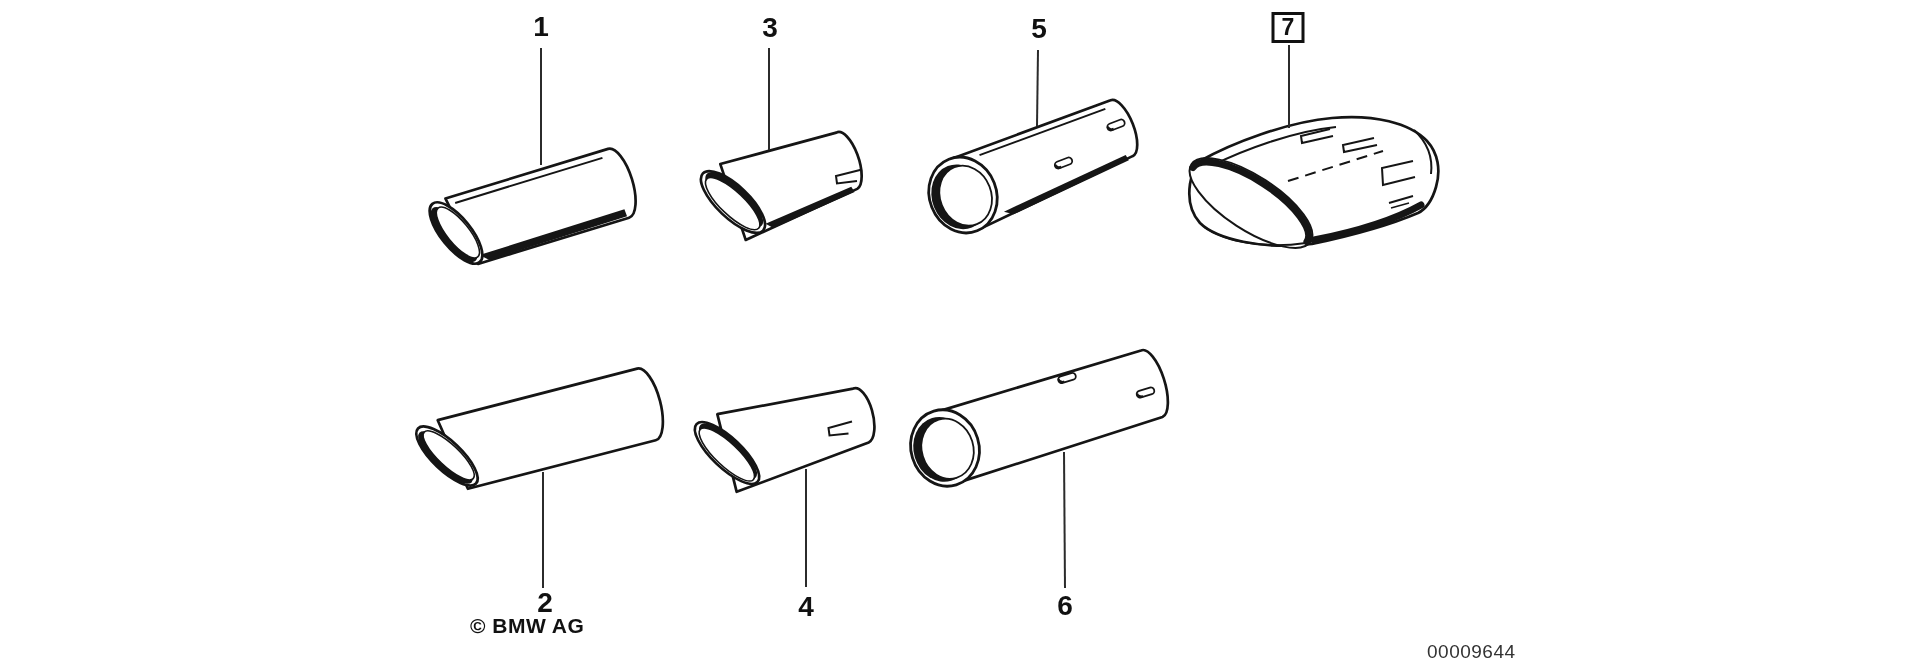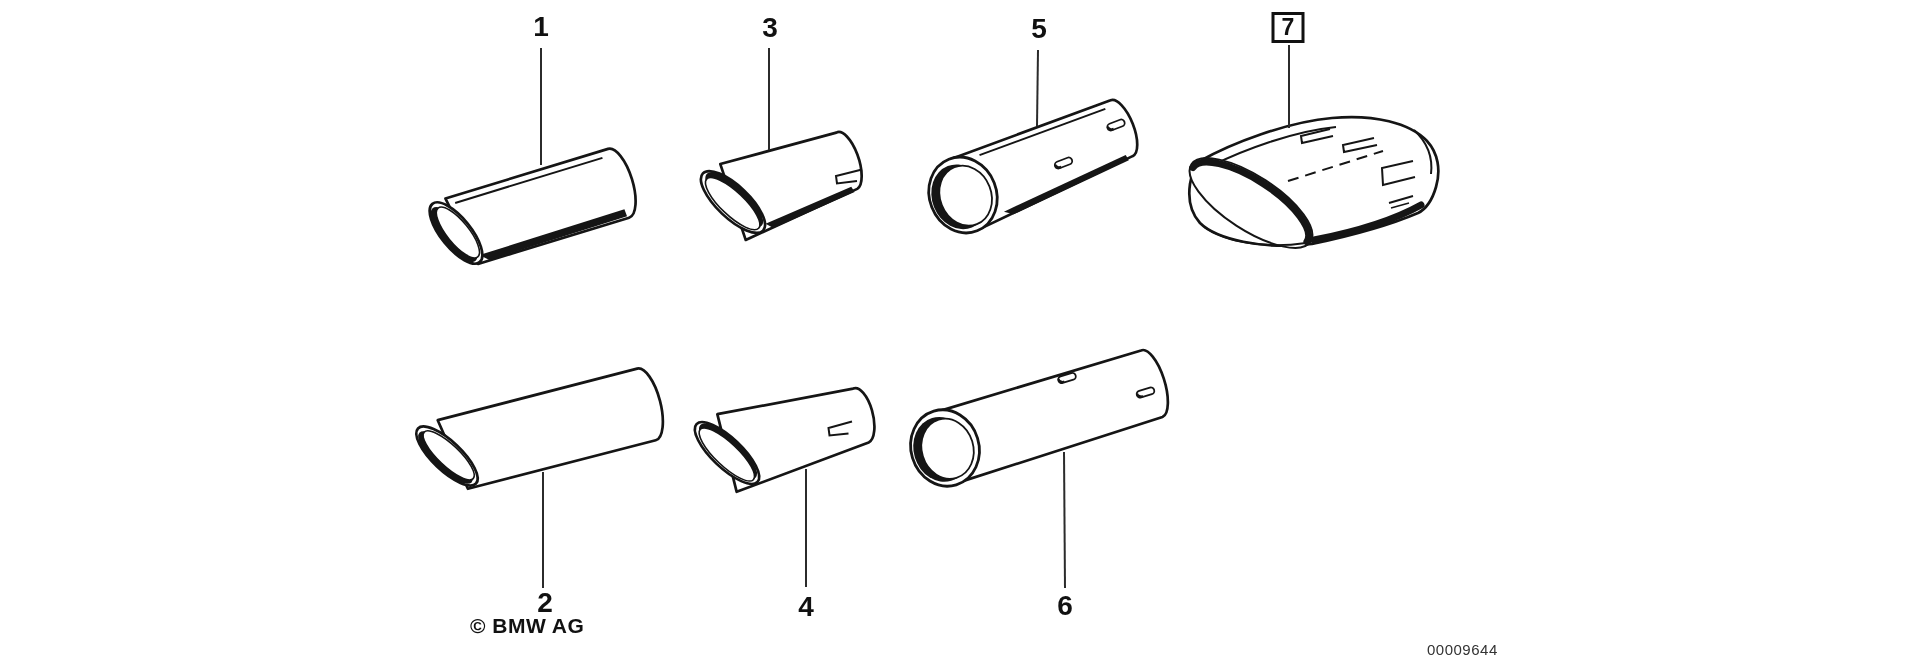--- a/index.html
+++ b/index.html
@@ -32,21 +32,21 @@
   }
   .copyright{
     position:absolute;
     left:458px;top:614px;
     font-weight:bold;font-size:21px;
     letter-spacing:0.5px;color:#111;margin-left:12px;
   }
   .doc-number{
     position:absolute;
     left:1427px;top:641px;
-    font-size:15px;letter-spacing:0.5px;color:#333;
+    font-size:19px;letter-spacing:0.5px;color:#333;
   }
 </style>
 </head>
 <body>
 
 <div class="stage">
 
   <svg class="art" width="1920" height="672" viewBox="0 0 1920 672">
 
     <g>

